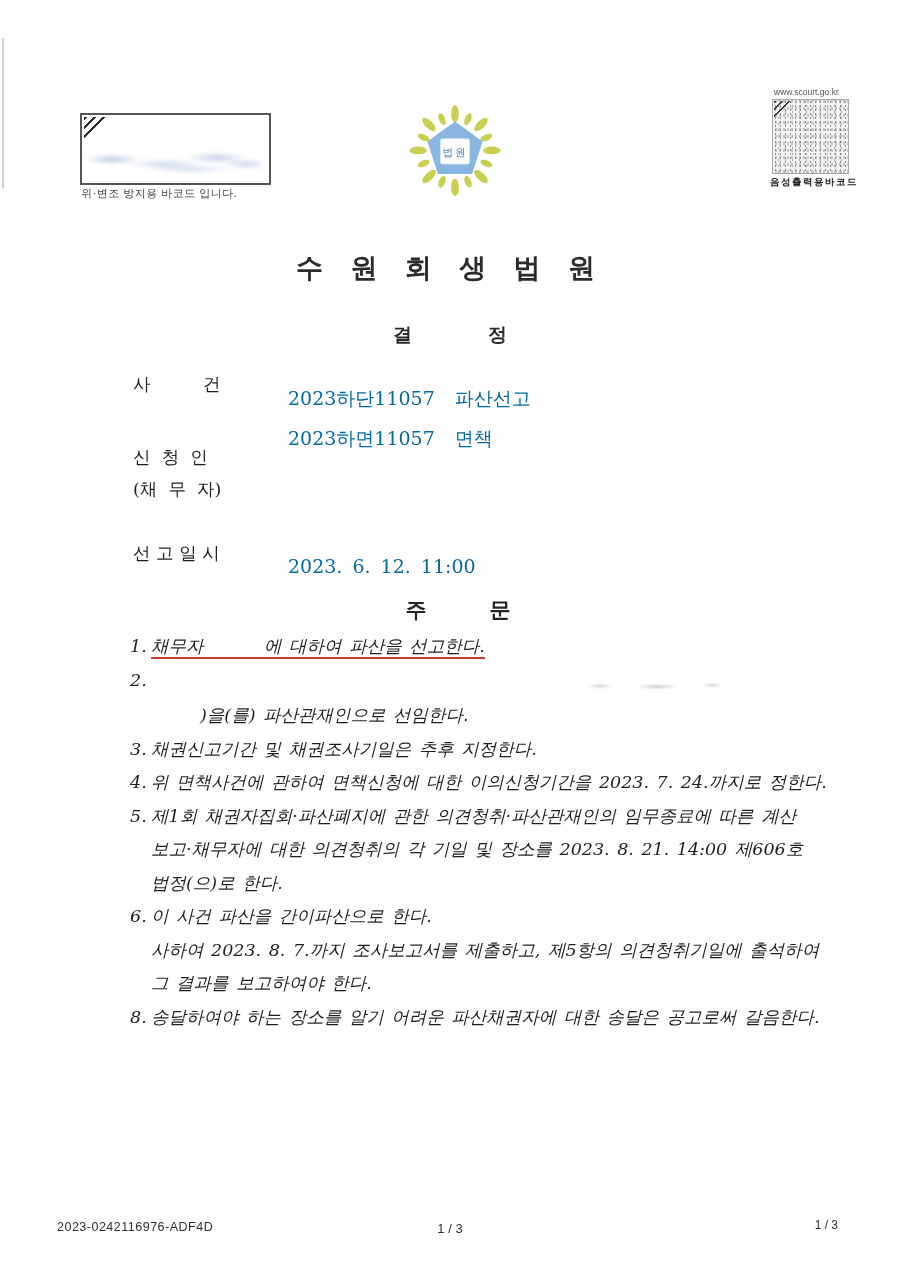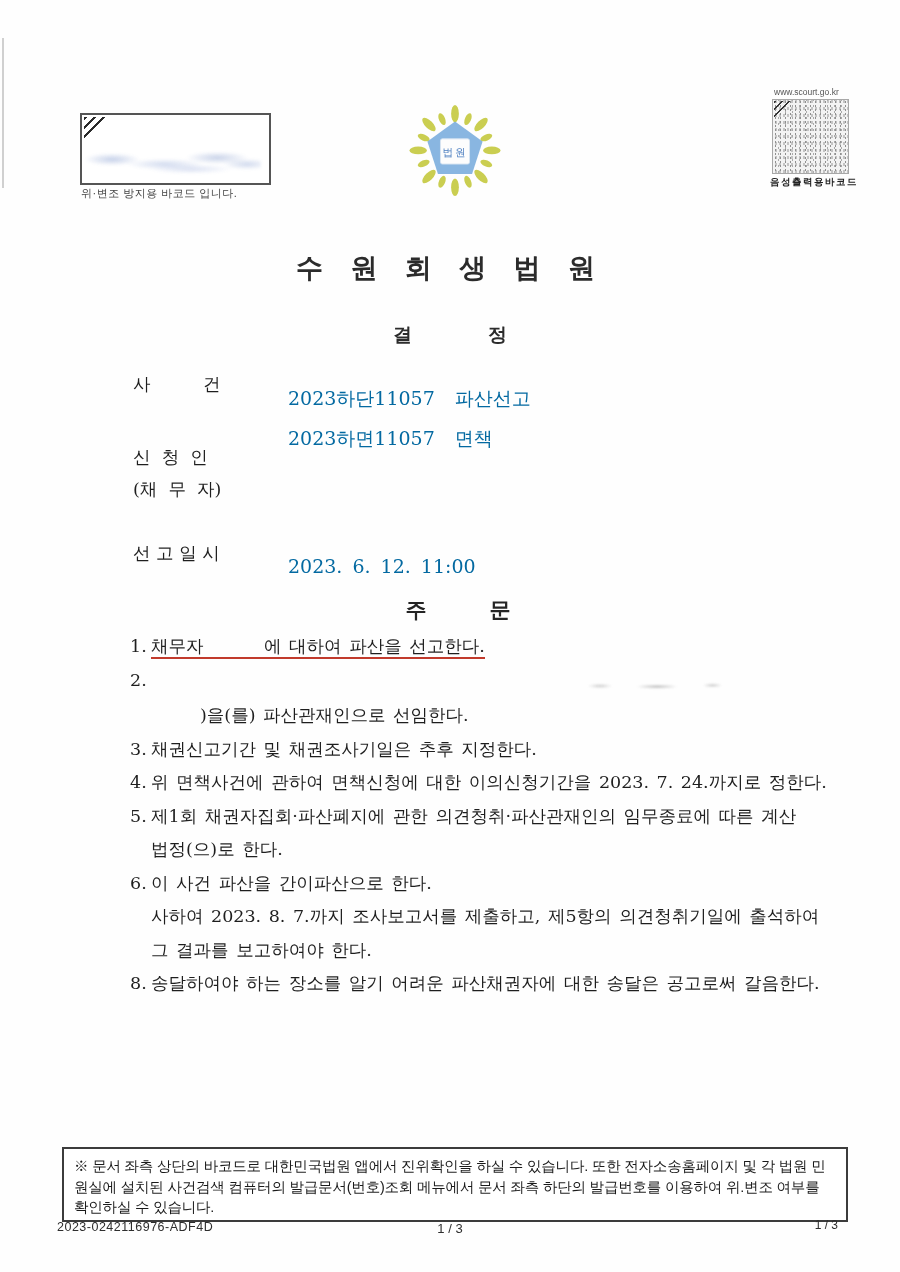--- a/index.html
+++ b/index.html
@@ -48,21 +48,21 @@
   .court-title{position:absolute; left:0; top:250px; width:100%; text-align:center;
     font-size:27px; font-weight:bold; letter-spacing:9px; color:#2b2b2b;}
   .doc-type{position:absolute; left:0; top:322px; width:100%; text-align:center;
     font-size:19px; font-weight:bold; color:#2b2b2b;}
   
   .ci-label{position:absolute; left:133px; font-size:17.5px; color:#1e1e1e;}
   .ci-value{position:absolute; left:288px; font-size:19px; color:#0369a1; word-spacing:4px;margin-top:14px;}
   
   .order-head{position:absolute; left:8px; top:596px; width:100%; text-align:center;
     font-size:21px; font-weight:bold; color:#242424;}
-  .order{position:absolute; left:130px; top:636px; width:740px;}
+  .order{position:absolute; left:130px; top:636px; width:740px;font-style:italic;}
   .oline{height:33.5px; font-size:17.5px; color:#1e1e1e; word-spacing:2px; white-space:pre;}
   .onum{display:inline-block; min-width:21px;}
   .otext{}
   .u-red{border-bottom:2.5px solid #c13a2c; padding-bottom:1px; display:inline-block; line-height:20px;}
   .indent-deep{padding-left:49px;text-align:center;}
   .smudges{position:absolute; left:455px; top:44px; width:150px; height:12px; filter:blur(1.2px); opacity:.55;
     background:
       radial-gradient(ellipse 18px 3px at 10% 50%, #9a9a9a, transparent 70%),
       radial-gradient(ellipse 30px 3px at 48% 55%, #7e7e7e, transparent 70%),
       radial-gradient(ellipse 14px 3px at 85% 45%, #9a9a9a, transparent 70%);}
@@ -134,25 +134,25 @@
   <div class="ci-value pre" style="top:541px">2023. 6. 12. 11:00</div>
 
   <div class="order-head pre">주　　　문</div>
   <div class="order">
     <div class="oline"><span class="onum">1.</span><span class="otext u-red">채무자        에 대하여 파산을 선고한다.</span></div>
     <div class="oline"><span class="onum">2.</span><span class="otext"></span></div>
     <div class="oline"><span class="onum"></span><span class="otext indent-deep">)을(를) 파산관재인으로 선임한다.</span></div>
     <div class="oline"><span class="onum">3.</span><span class="otext">채권신고기간 및 채권조사기일은 추후 지정한다.</span></div>
     <div class="oline"><span class="onum">4.</span><span class="otext">위 면책사건에 관하여 면책신청에 대한 이의신청기간을 2023. 7. 24.까지로 정한다.</span></div>
     <div class="oline"><span class="onum">5.</span><span class="otext">제1회 채권자집회·파산폐지에 관한 의견청취·파산관재인의 임무종료에 따른 계산</span></div>
+    <div class="oline"><span class="onum"></span><span class="otext">보고·채무자에 대한 의견청취의 각 기일 및 장소를 2023. 8. 21. 14:00 제606호</span></div>
     <div class="oline"><span class="onum"></span><span class="otext">법정(으)로 한다.</span></div>
     <div class="oline"><span class="onum">6.</span><span class="otext">이 사건 파산을 간이파산으로 한다.</span></div>
     <div class="oline"><span class="onum"></span><span class="otext">사하여 2023. 8. 7.까지 조사보고서를 제출하고, 제5항의 의견청취기일에 출석하여</span></div>
     <div class="oline"><span class="onum"></span><span class="otext">그 결과를 보고하여야 한다.</span></div>
     <div class="oline"><span class="onum">8.</span><span class="otext">송달하여야 하는 장소를 알기 어려운 파산채권자에 대한 송달은 공고로써 갈음한다.</span></div>
     <div class="smudges"></div>
   </div>
 
-  <div class="foot-box">※ 문서 좌측 상단의 바코드로 대한민국법원 앱에서 진위확인을 하실 수 있습니다. 또한 전자소송홈페이지 및 각 법원 민원실에 설치된 사건검색 컴퓨터의 발급문서(번호)조회 메뉴에서 문서 좌측 하단의 발급번호를 이용하여 위.변조 여부를 확인하실 수 있습니다.</div>
   <div class="doc-no">2023-0242116976-ADF4D</div>
   <div class="page-c">1 / 3</div>
   <div class="page-r">1 / 3</div>
 </div>
 
 </body></html>

